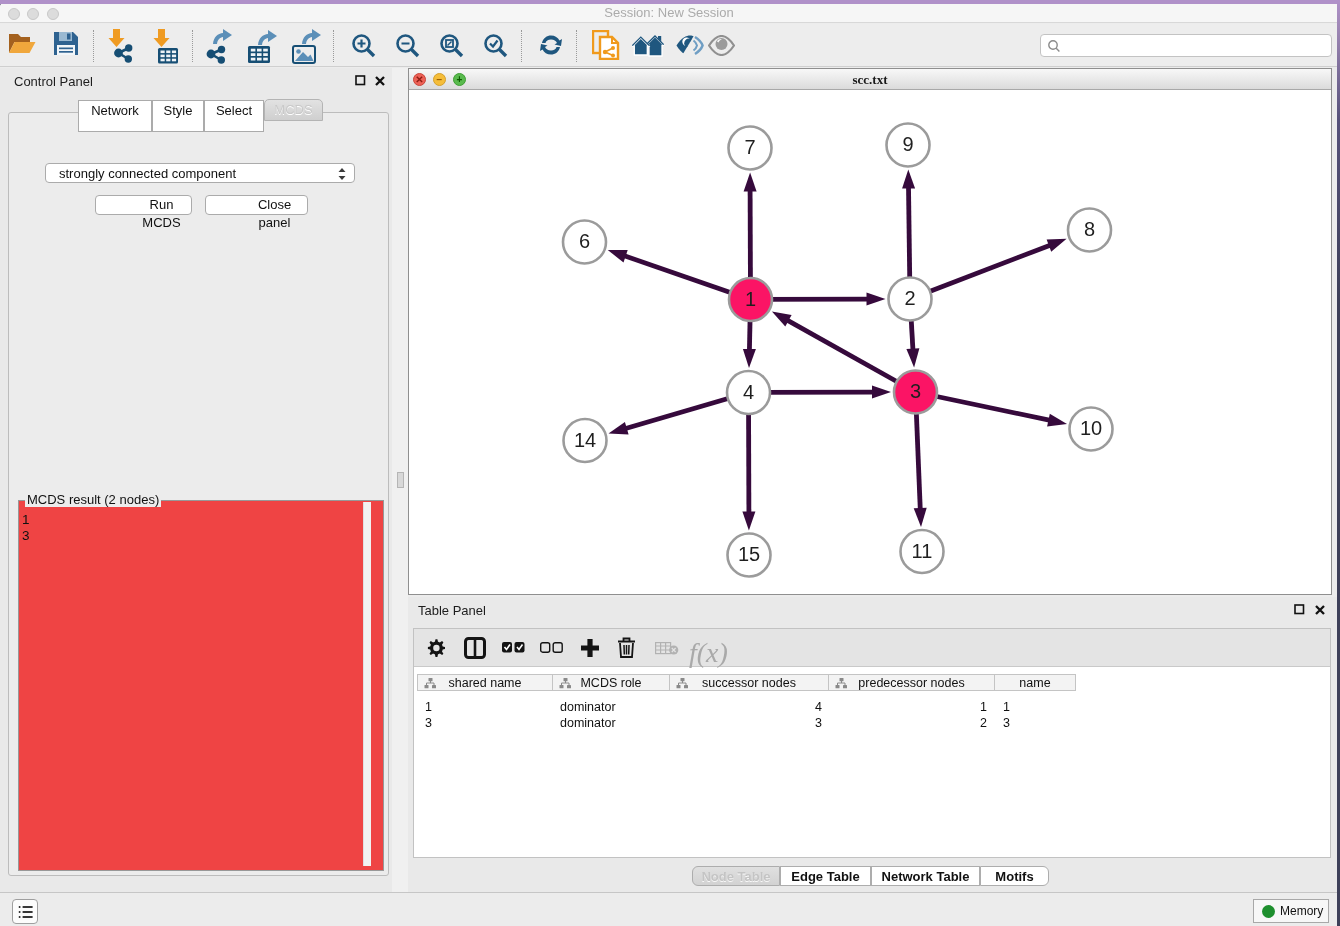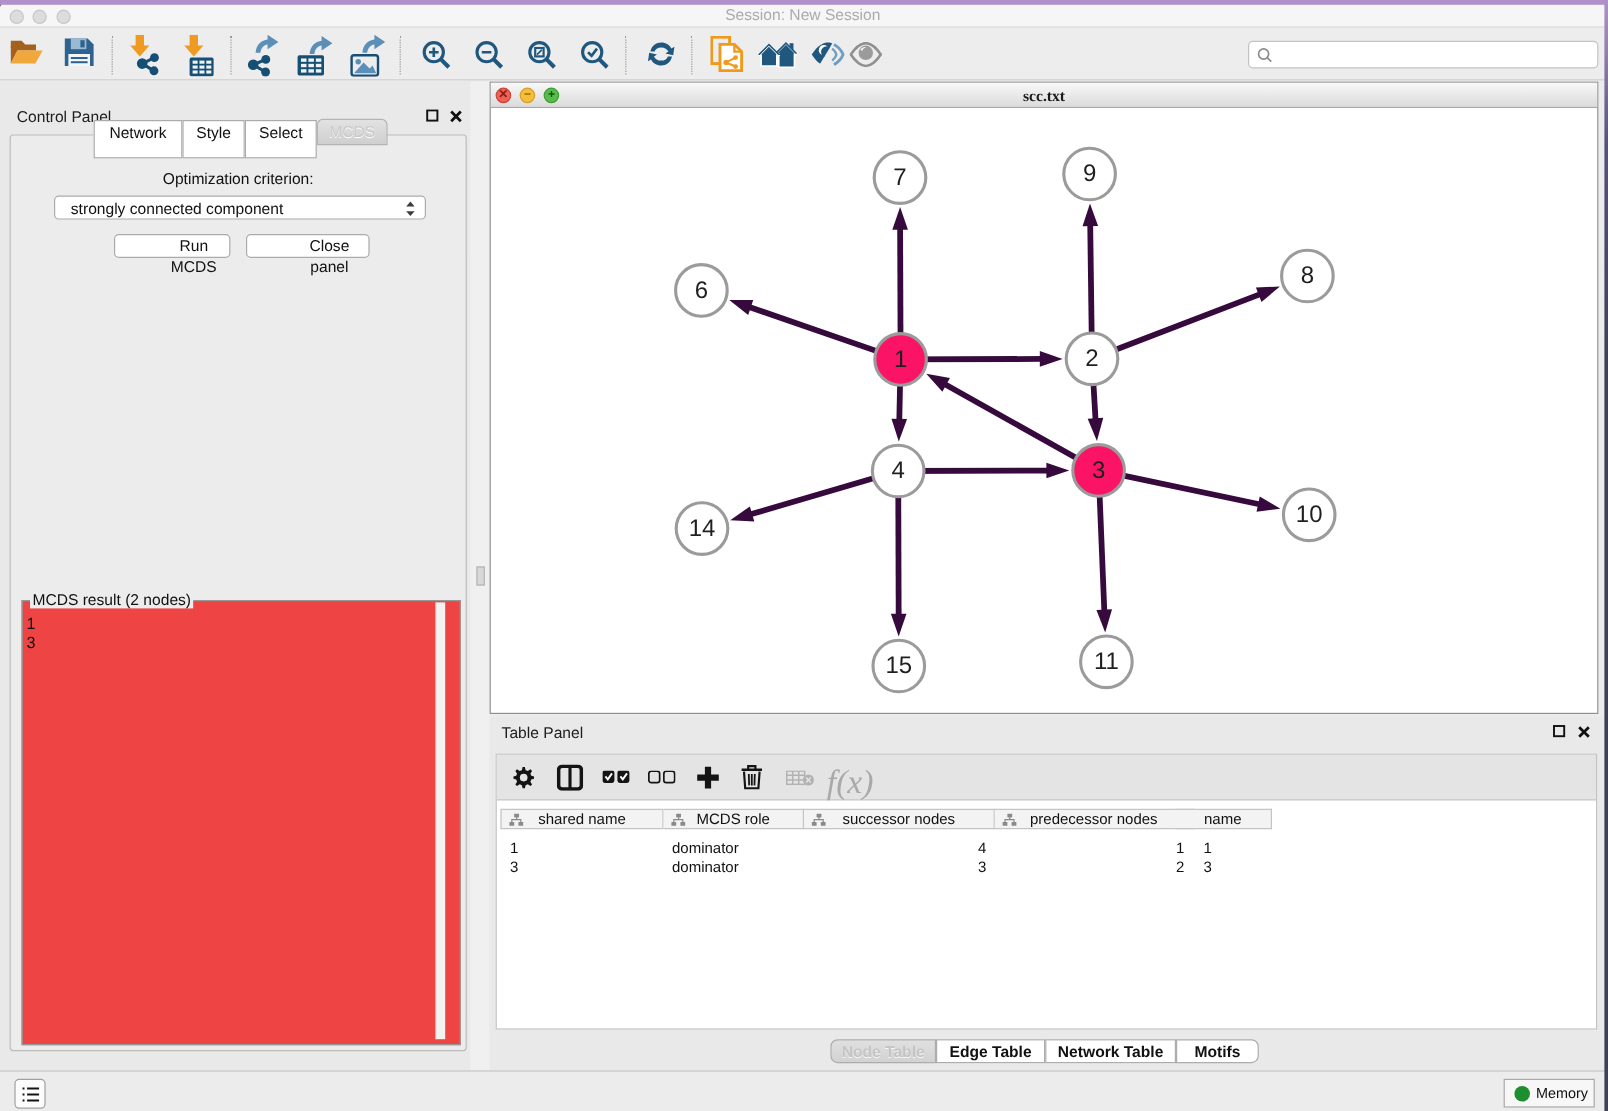--- a/index.html
+++ b/index.html
@@ -12,21 +12,21 @@
 #titlebar { position:absolute; left:0; top:0; width:1338px; height:21px; background:#f6f6f6; border-bottom:1px solid #d8d8d8; }
 .tl { position:absolute; top:6px; width:12px; height:12px; border-radius:50%; background:#dcdcdc; border:1px solid #c8c8c8; }
 #title { position:absolute; top:3px; width:100%; text-align:center; font-size:13px; color:#ababab; }
 
 #toolbar { position:absolute; left:0; top:22px; width:1338px; height:43px; background:#ededed; border-bottom:1px solid #cfcfcf; }
 .vsep { position:absolute; top:6px; height:32px; width:1px; border-left:1px dotted #9a9a9a; }
 #search { position:absolute; left:1040px; top:10px; width:292px; height:23px; background:#fff; border:1px solid #c3c3c3; border-radius:4px; }
 #search svg { position:absolute; left:6px; top:4px; }
 
 #cp { position:absolute; left:0; top:66px; width:392px; height:824px; background:#e9e9e9; }
-#cpHead { position:absolute; left:0; top:16px; width:100%; height:26px; }
+#cpHead { position:absolute; left:0; top:0; width:100%; height:26px; }
 #cpHead .lbl { position:absolute; left:14px; top:6px; font-size:13px; color:#1d1d1d; }
 .tab { position:absolute; top:0; height:32px; z-index:3; background:#fff; border:1px solid #ababab; font-size:13px; color:#111; text-align:center; line-height:19px; }
 .tabsel { background:linear-gradient(#e2e2e2,#cfcfcf); color:#c9c9c9; text-shadow:0 1px 0 #fff; border-radius:5px 5px 0 0; border:1px solid #b4b4b4; }
 #cpPane { position:absolute; left:8px; top:44px; width:381px; height:764px; background:#ececec; border:1px solid #bcbcbc; border-radius:3px; }
 #optlbl { position:absolute; left:0; top:28px; width:100%; text-align:center; font-size:13px; color:#111; }
 #dd { position:absolute; left:36px; top:50px; width:310px; height:20px; background:#fff; border:1px solid #ababab; border-radius:4px; font-size:13px; color:#111; line-height:19px; padding-left:13px; }
 #dd svg { position:absolute; right:6px; top:2px; }
 .btn { position:absolute; top:82px; height:20px; background:#fff; border:1px solid #ababab; border-radius:4px; font-size:13px; color:#111; text-align:center; line-height:18px;padding-left:36px; }
 #mcdsbox { position:absolute; left:9px; top:387px; width:366px; height:371px; background:#ef4444; border:1px solid #989898; }
 #mcdsbox .legend { position:absolute; left:6px; top:-9px; background:#ececec; padding:0 2px; font-size:13px; color:#111; }
@@ -210,21 +210,20 @@
         </svg>
       <svg style="position:absolute;right:6px;top:7px" width="12" height="12">
           <path d="M2 2 L10 10 M10 2 L2 10" stroke="#111" stroke-width="2.3"></path>
         </svg>
     </div>
     <div class="tab" style="left:78px;top:32px;width:74px">Network</div>
     <div class="tab" style="left:152px;top:32px;width:52px">Style</div>
     <div class="tab" style="left:204px;top:32px;width:60px">Select</div>
     <div class="tab tabsel" style="left:264px;top:31px;width:59px;height:22px">MCDS</div>
     <div id="cpPane">
-      <div id="optlbl">Optimization criterion:</div>
       <div id="dd">strongly connected component<svg width="12" height="16" viewBox="0 0 12 16">
             <path d="M6 2 L9.5 6 L2.5 6 Z" fill="#3b3b3b"></path>
             <path d="M6 14 L9.5 10 L2.5 10 Z" fill="#3b3b3b"></path>
           </svg></div>
       <div class="btn" style="left:86px;width:97px">Run MCDS</div>
       <div class="btn" style="left:196px;width:103px">Close panel</div>
       <div id="mcdsbox">
         <div class="legend">MCDS result (2 nodes)</div>
         <div class="txt">1<br>3</div>
         <div class="sb"></div>
@@ -365,21 +364,21 @@
             </g>
           </svg>successor nodes</div>
       <div class="th" style="left:415px;width:166px"><svg style="position:absolute;left:6px;top:3px" width="13" height="11" viewBox="0 0 13 11">
             <g fill="#8a8a8a">
               <rect x="4.5" y="0" width="4" height="3.2" rx="0.5"></rect>
               <rect x="0.5" y="7" width="4" height="3.2" rx="0.5"></rect>
               <rect x="8" y="7" width="4" height="3.2" rx="0.5"></rect>
               <path d="M6.5 3 L6.5 5 M2.5 7 L2.5 5 L10 5 L10 7" stroke="#8a8a8a" stroke-width="1" fill="none"></path>
             </g>
           </svg>predecessor nodes</div>
-      <div class="th" style="left:565px;width:81px">name</div>
+      <div class="th" style="left:581px;width:81px">name</div>
       <div class="td" style="left:11px;top:71px">1</div>
       <div class="td" style="left:146px;top:71px">dominator</div>
       <div class="td" style="left:401px;top:71px">4</div>
       <div class="td" style="left:566px;top:71px">1</div>
       <div class="td" style="left:589px;top:71px">1</div>
       <div class="td" style="left:11px;top:87px">3</div>
       <div class="td" style="left:146px;top:87px">dominator</div>
       <div class="td" style="left:401px;top:87px">3</div>
       <div class="td" style="left:566px;top:87px">2</div>
       <div class="td" style="left:589px;top:87px">3</div>

